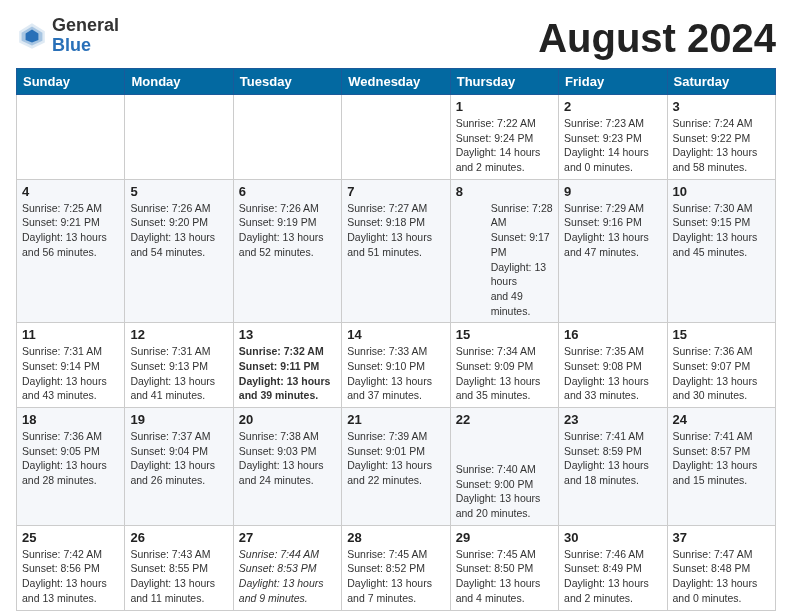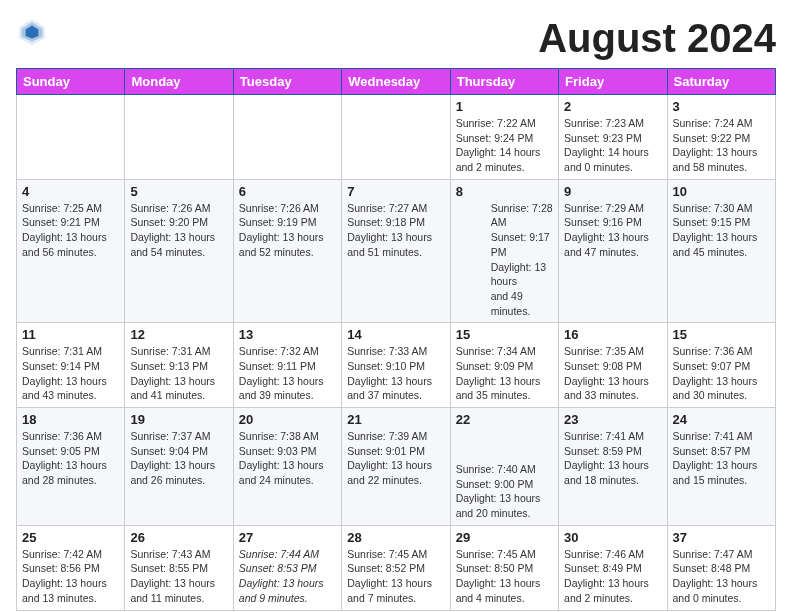--- a/index.html
+++ b/index.html
@@ -45,21 +45,21 @@
       font-size: 15px;
       color: #444;
       margin-top: 2px;
     }
     .calendar {
       width: 100%;
       border-collapse: collapse;
       font-size: 11px;
     }
     .calendar th {
-      background: #d946ef;
+      background: #0369a1;
       color: #fff;
       padding: 5px 6px;
       text-align: left;
       font-size: 13px;
       font-weight: bold;
       border: 1px solid #1a5a9a;
     }
     .calendar td {
       border: 1px solid #ccc;
       vertical-align: top;
@@ -104,20 +104,24 @@
 </head>
 <body>
 
 <div class="header">
   <div class="logo">
     <svg class="logo-icon" viewBox="0 0 40 40">
       <polygon points="20,4 36,14 36,28 20,36 4,28 4,14" fill="#2970b8" opacity="0.15"></polygon>
       <polygon points="20,8 33,16 33,26 20,32 7,26 7,16" fill="#2970b8" opacity="0.3"></polygon>
       <polygon points="20,12 28,17 28,25 20,28 12,25 12,17" fill="#2970b8"></polygon>
     </svg>
+    <div class="logo-text">
+      <span class="logo-general">General</span><br>
+      <span class="logo-blue">Blue</span>
+    </div>
   </div>
   <div class="title-block">
     <div class="month-year">August 2024</div>
   </div>
 </div>
 
 <table class="calendar">
   <thead>
     <tr id="weekday-header">
     <th>Sunday</th>
@@ -218,21 +222,21 @@
         </td>
         <td>
           <div class="day-number">12</div>
           <div class="day-info" style="white-space: pre-line;">Sunrise: 7:31 AM
 Sunset: 9:13 PM
 Daylight: 13 hours
 and 41 minutes.</div>
         </td>
         <td>
           <div class="day-number">13</div>
-          <div class="day-info" style="white-space: pre-line;">Sunrise: 7:32 AM
+          <div class="day-info" style="white-space: pre-line; font-weight: bold;">Sunrise: 7:32 AM
 Sunset: 9:11 PM
 Daylight: 13 hours
 and 39 minutes.</div>
         </td>
         <td>
           <div class="day-number">14</div>
           <div class="day-info" style="white-space: pre-line;">Sunrise: 7:33 AM
 Sunset: 9:10 PM
 Daylight: 13 hours
 and 37 minutes.</div>

